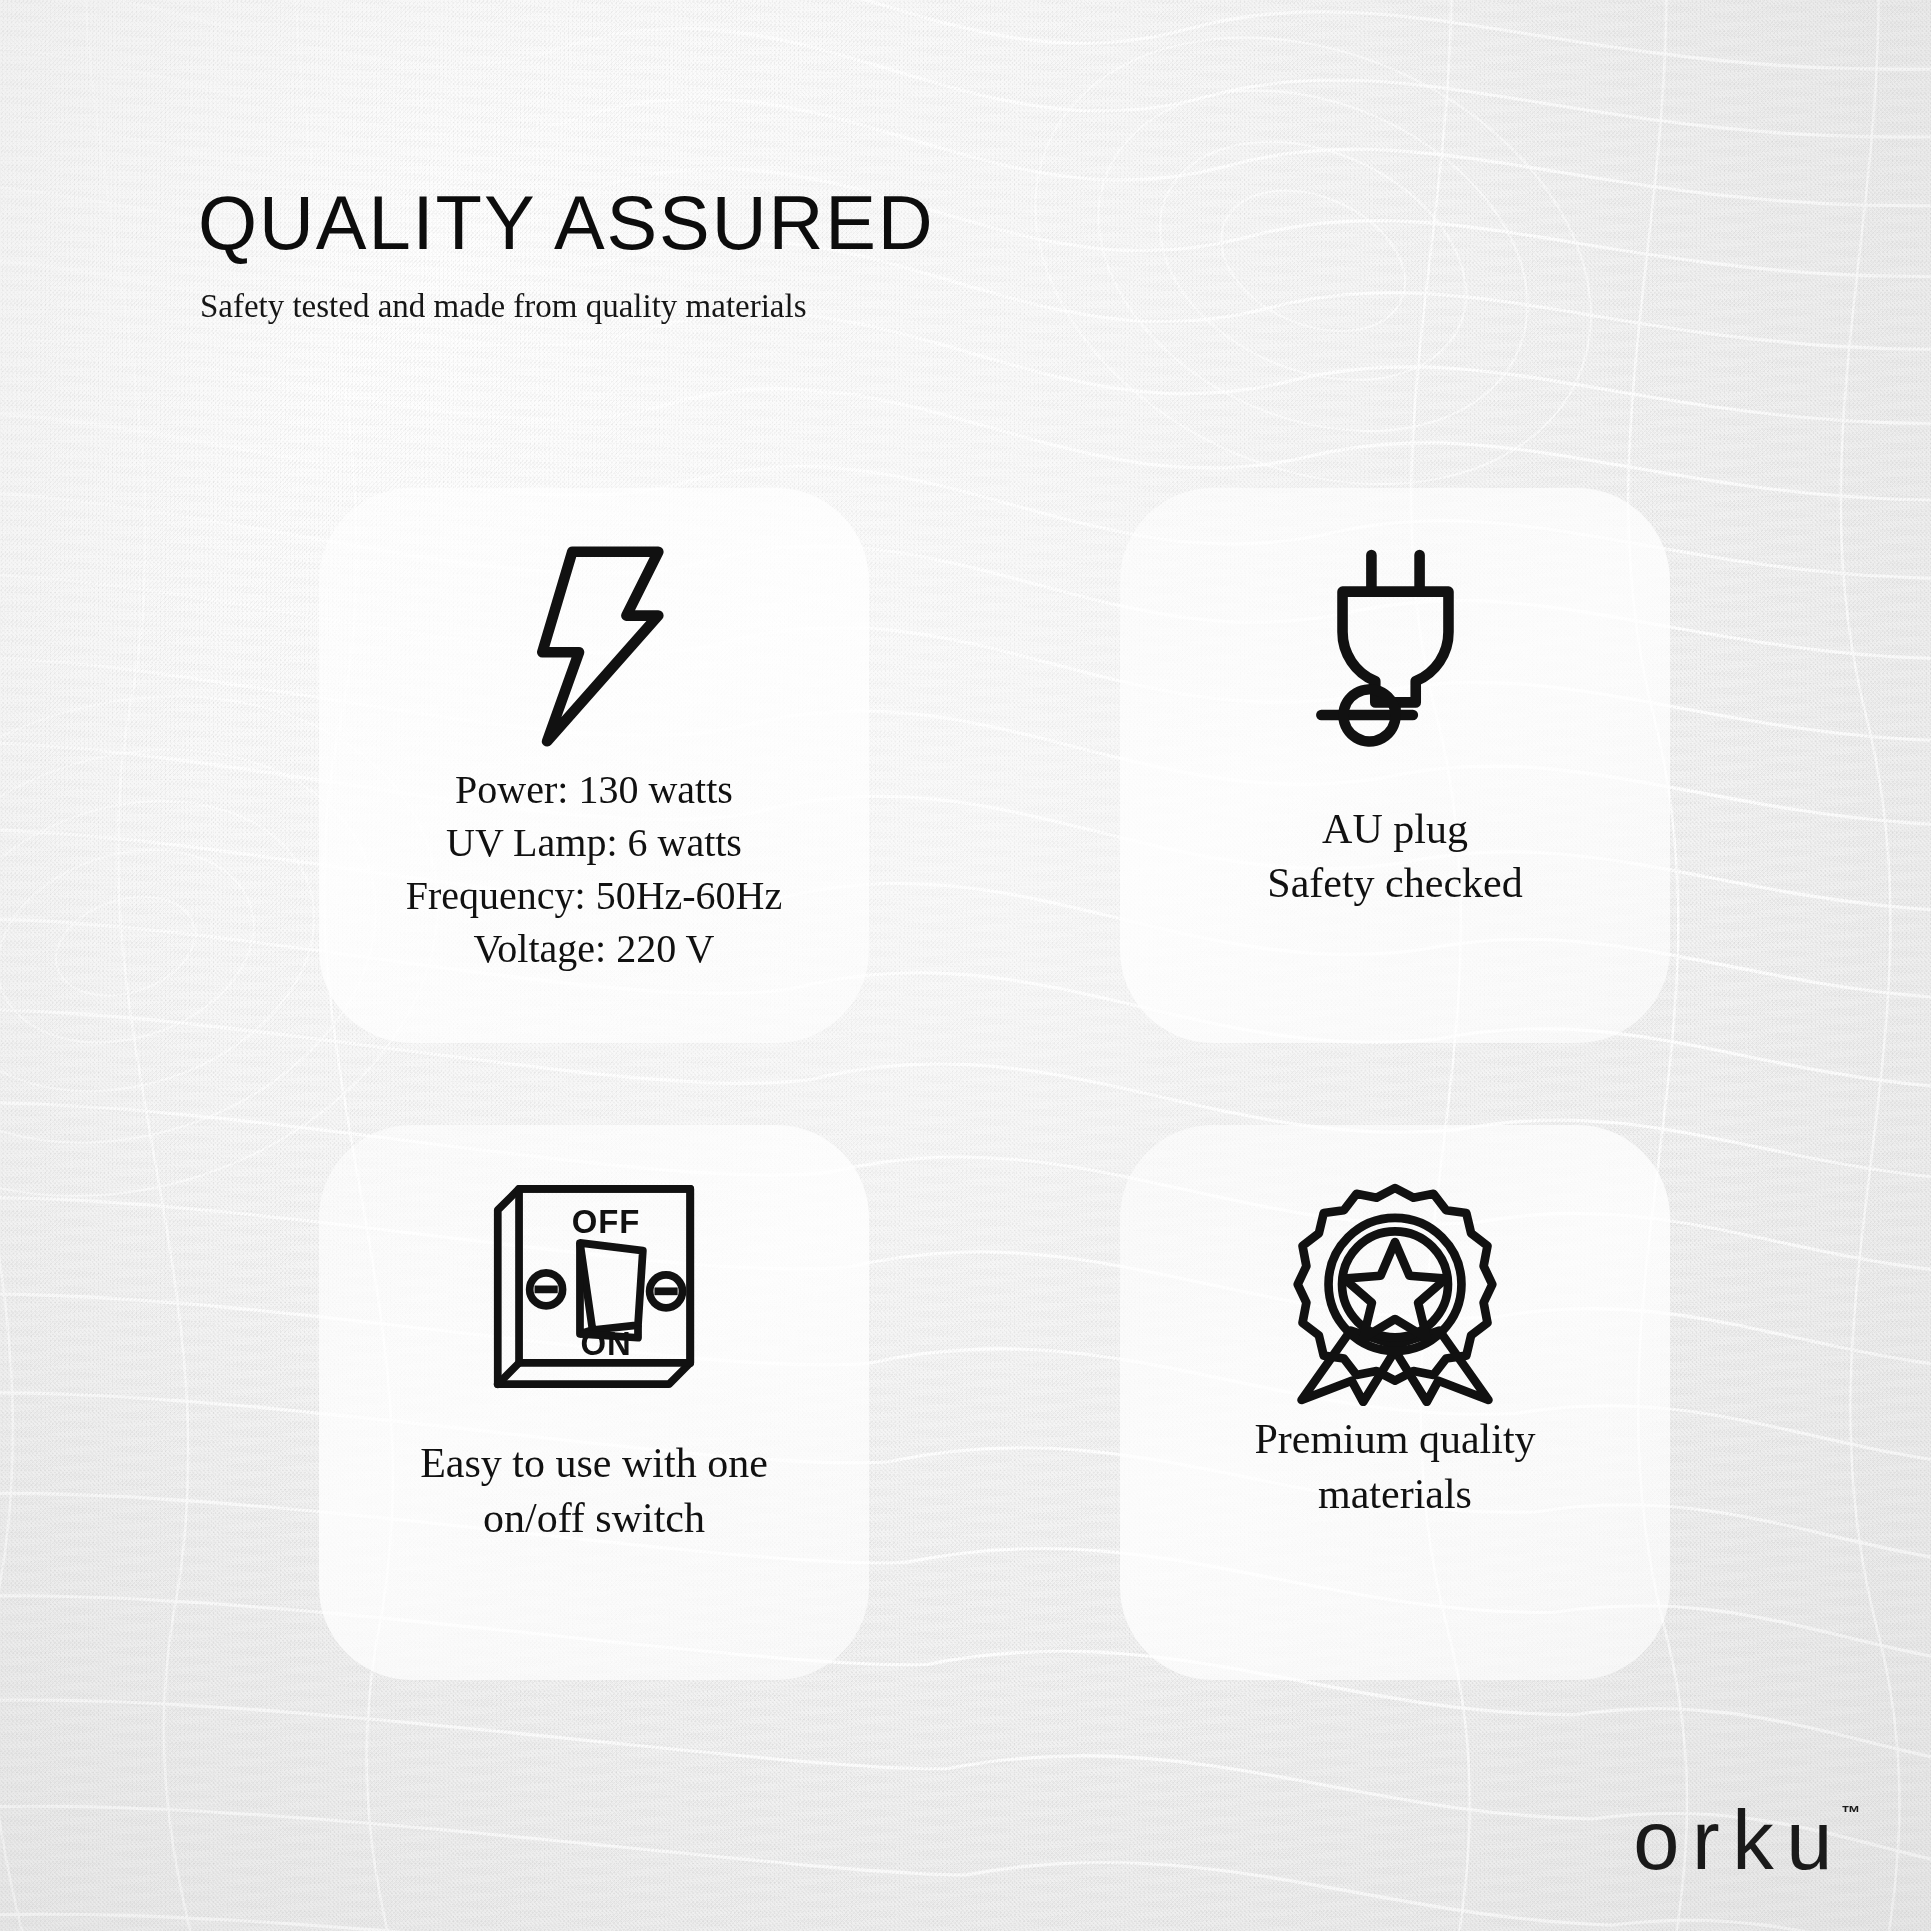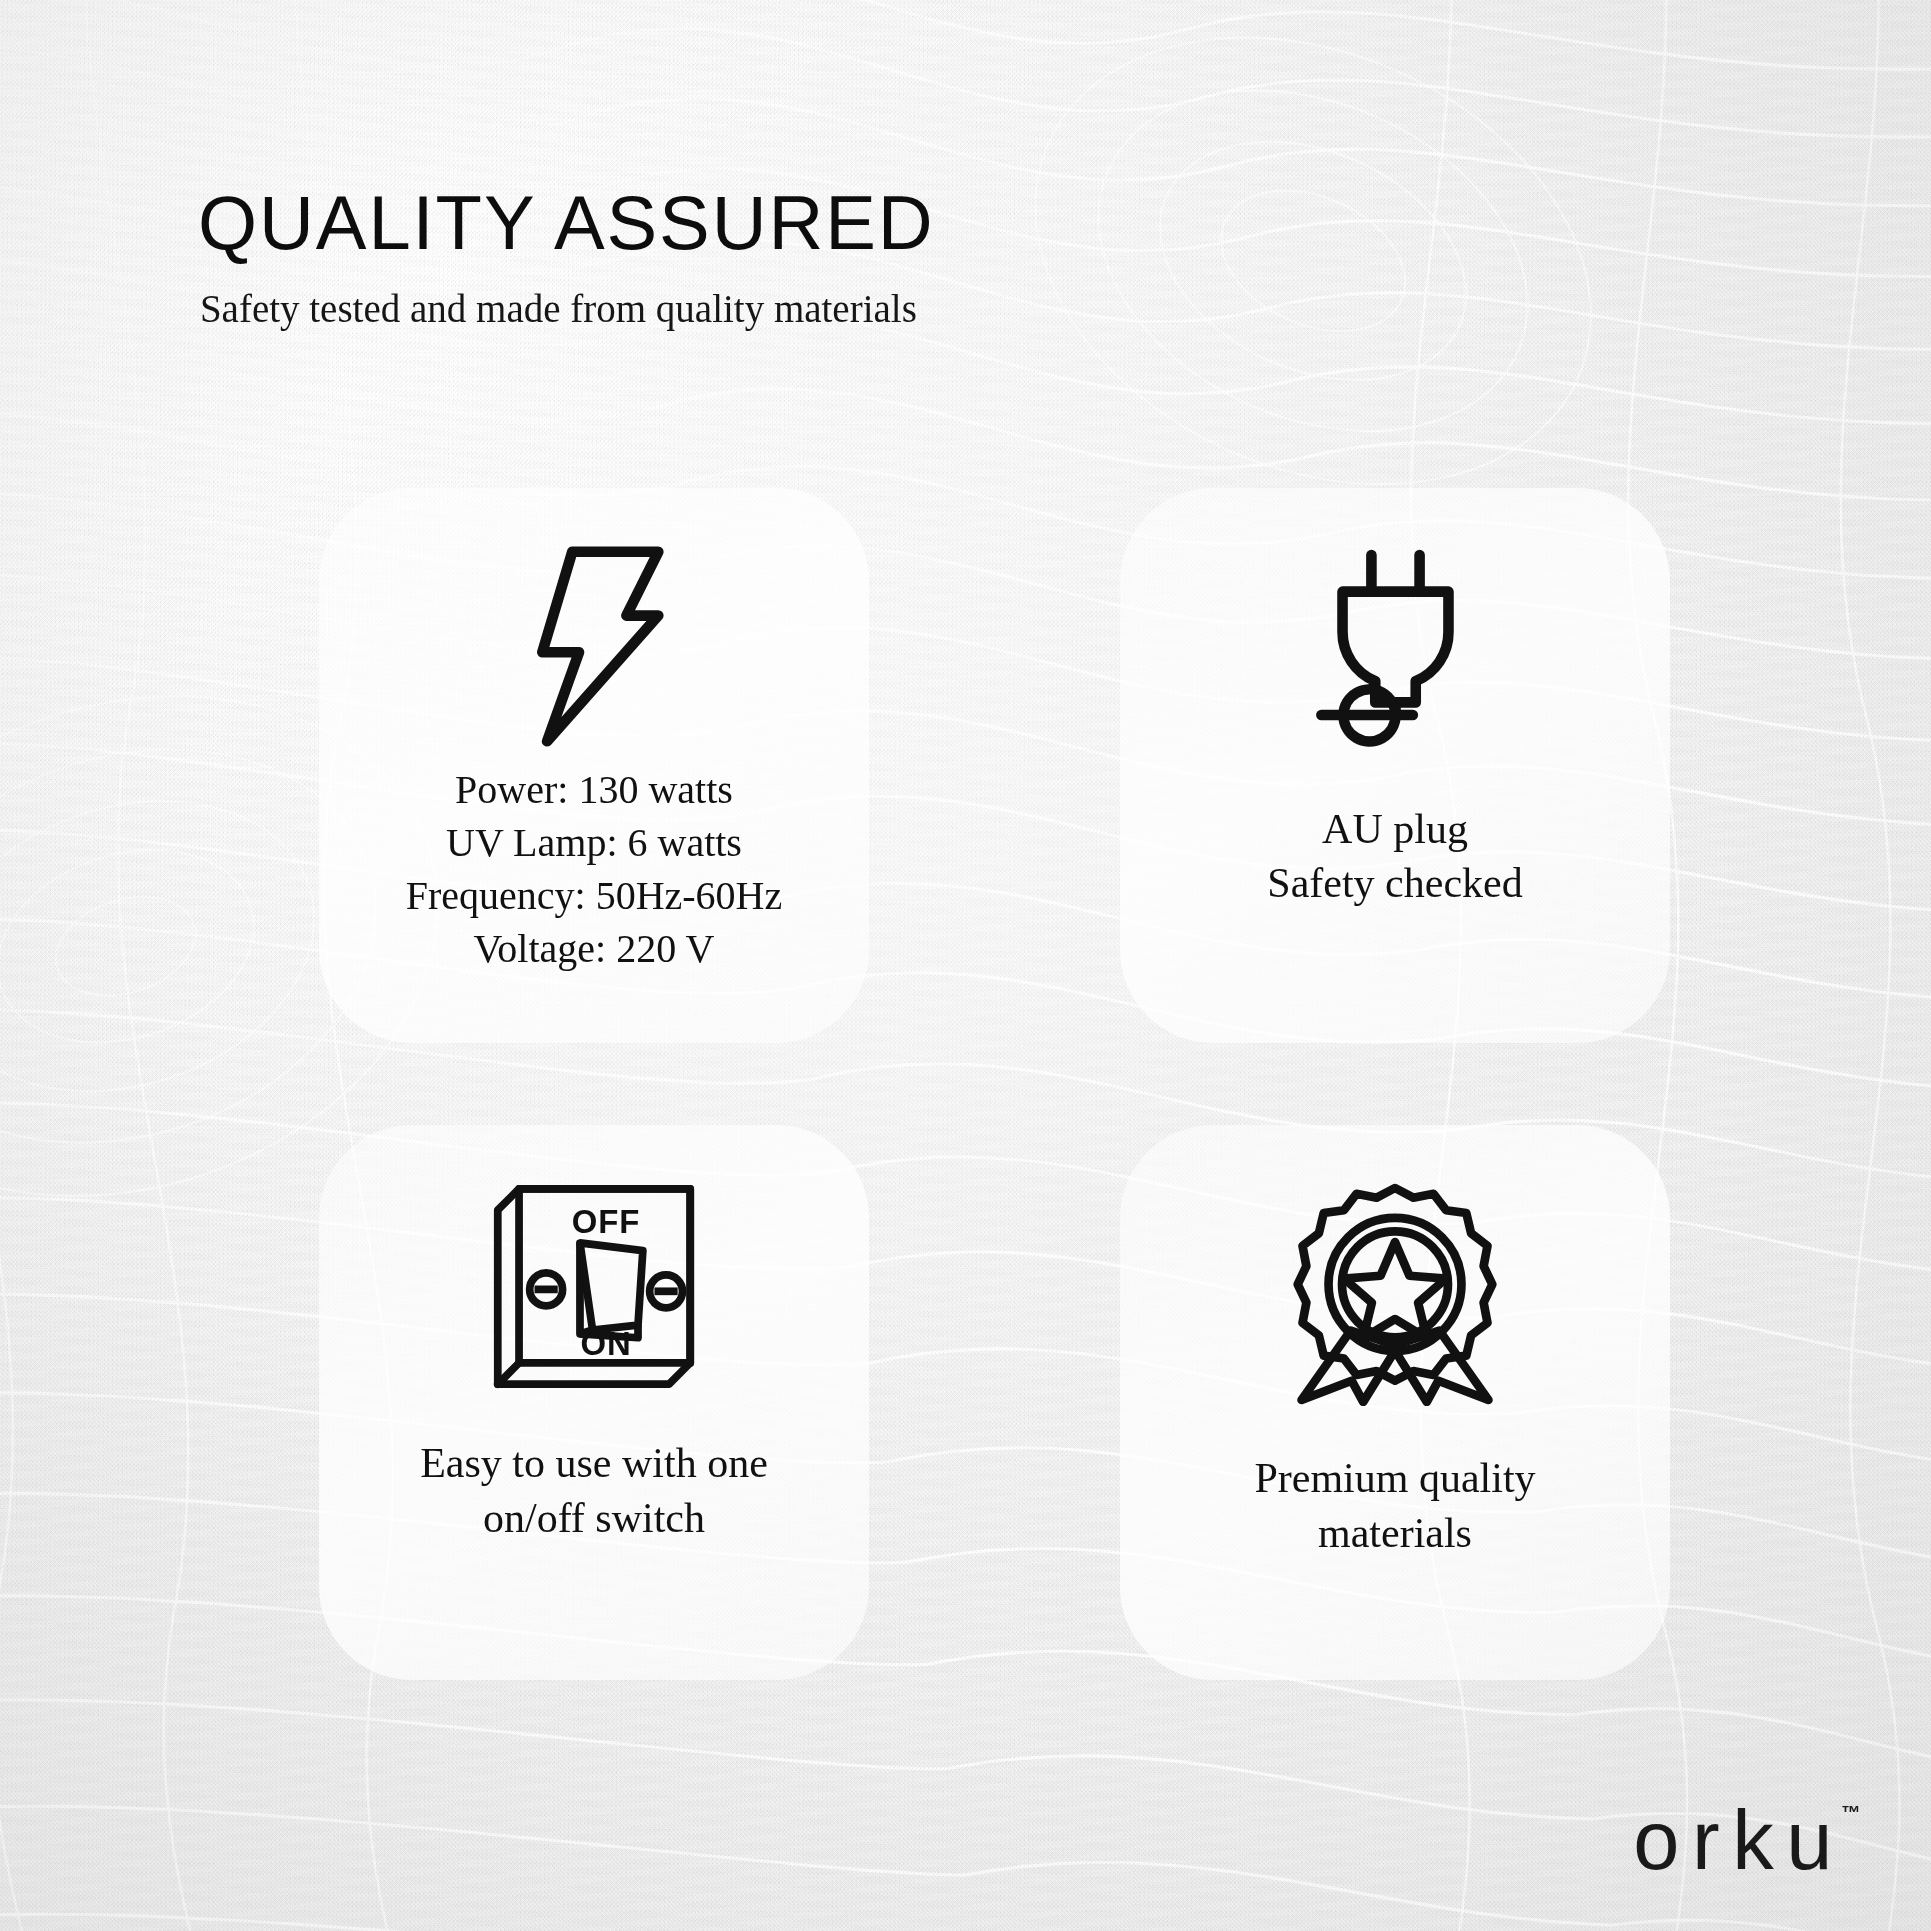--- a/index.html
+++ b/index.html
@@ -70,21 +70,21 @@
     font-size: 76px;
     letter-spacing: 1.9px;
     color: #0d0d0d;
     line-height: 1.0;
     margin: 0;
     white-space: nowrap;
   }
   .subtitle {
     font-family: "Liberation Serif", serif;
     font-weight: 400;
-    font-size: 39px;
+    font-size: 33px;
     color: #161616;
     margin: 27px 0 0 1.9px;
     line-height: 1.1;
     white-space: nowrap;
   }
 
   
   .grid {
     position: absolute;
     left: 319px;
@@ -120,21 +120,21 @@
     font-size: 41px;
     line-height: 1.30;
     color: #111111;
     text-align: center;
     white-space: pre-line;
     padding: 0 17.4px;
   }
   .card.c1 .card-text { font-size: 40px; line-height: 1.33; margin-top: 7.7px; }
   .card.c2 .card-text { margin-top: 50px; font-size: 42px; line-height: 1.30; }
   .card.c3 .card-text { margin-top: 39px; font-size: 42px; line-height: 1.32; }
-  .card.c4 .card-text { margin-top: 39px; font-size: 42px; line-height: 1.32; }
+  .card.c4 .card-text { font-size: 42px; line-height: 1.32; }
   .card.c1 .card-icon { height: 217px; }
   .card.c2 .card-icon { height: 208px; padding-top: 5.8px; }
   .card.c3 .card-icon { height: 222px; }
   .card.c4 .card-icon { height: 237px; }
 
   
   .logo {
     position: absolute;
     right: 70px;
     bottom: 50px;

